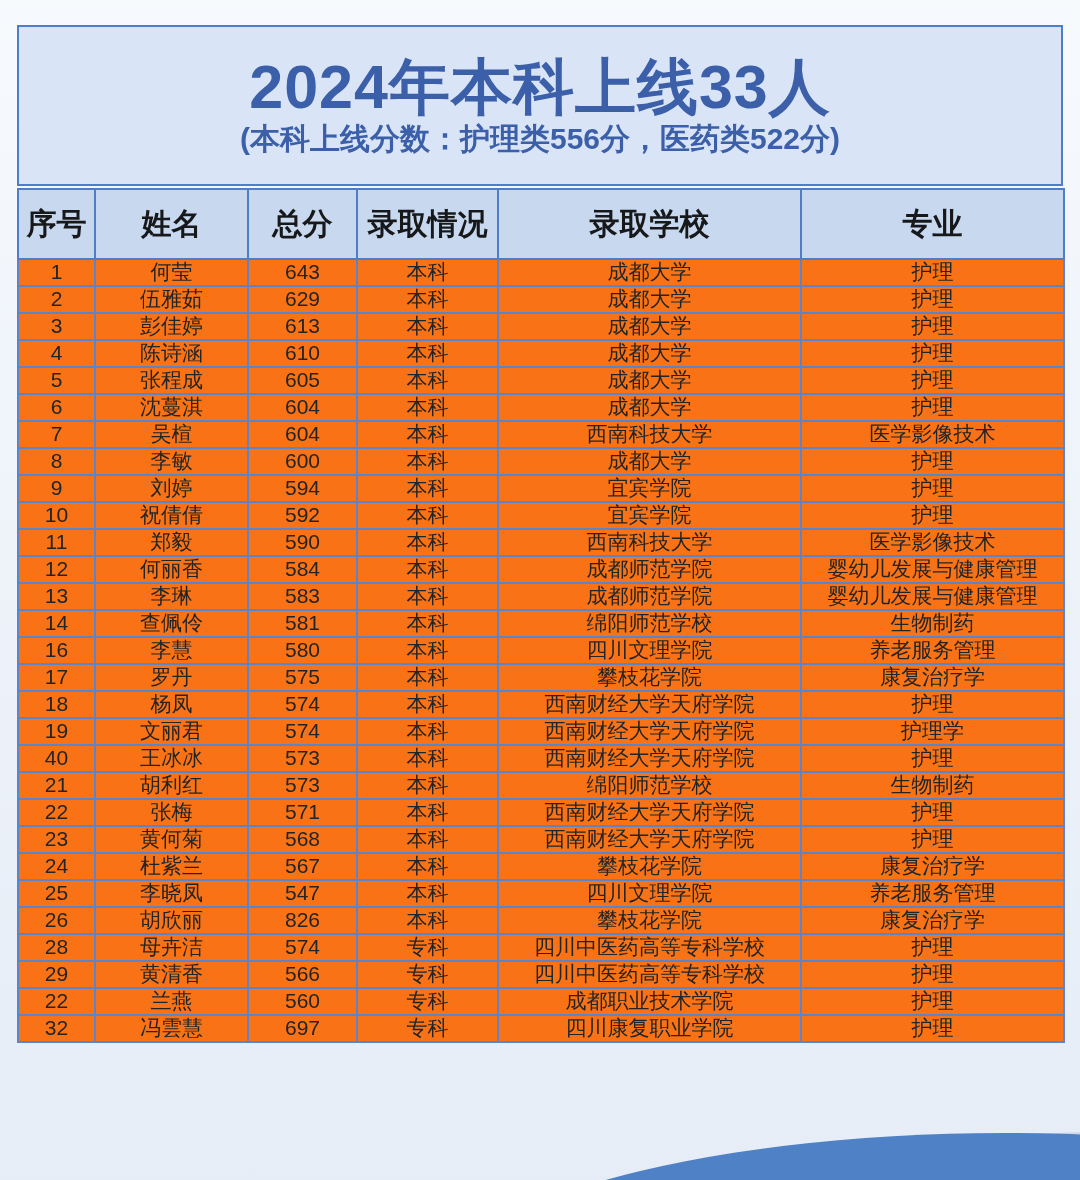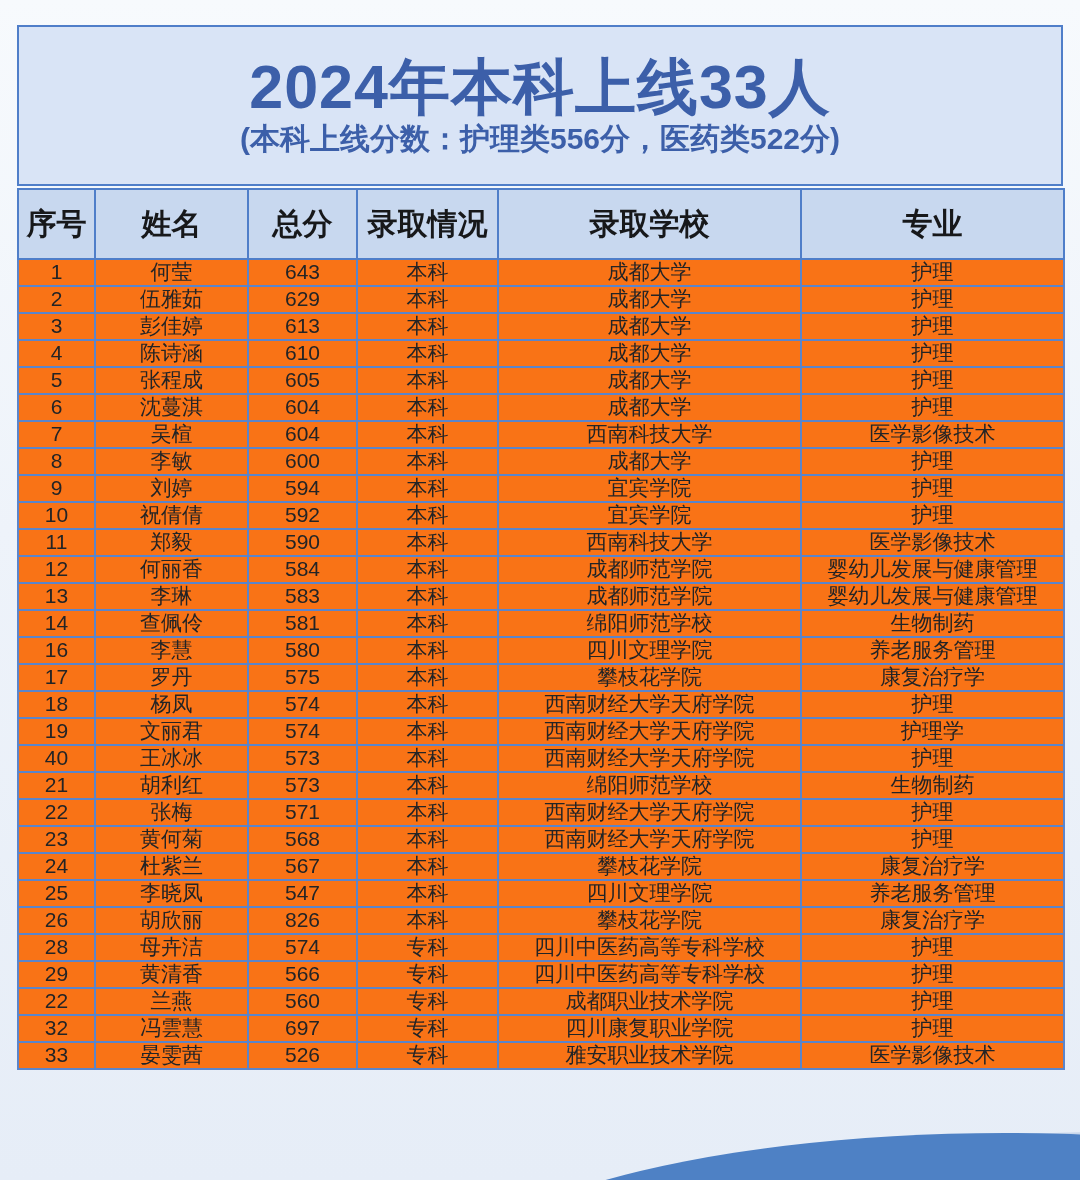--- a/index.html
+++ b/index.html
@@ -391,27 +391,19 @@
 
   <tr>
     <td>32</td>
     <td>冯雲慧</td>
     <td>697</td>
     <td>专科</td>
     <td>四川康复职业学院</td>
     <td>护理</td>
   </tr>
 
-  <tr>
-    <td>33</td>
-    <td>晏雯茜</td>
-    <td>526</td>
-    <td>专科</td>
-    <td>雅安职业技术学院</td>
-    <td>医学影像技术</td>
-  </tr>
 </tbody>
   </table>
 
 </div>
 
 <div class="wave wave-light"></div>
 <div class="wave wave-blue"></div>
 
 </body></html>

